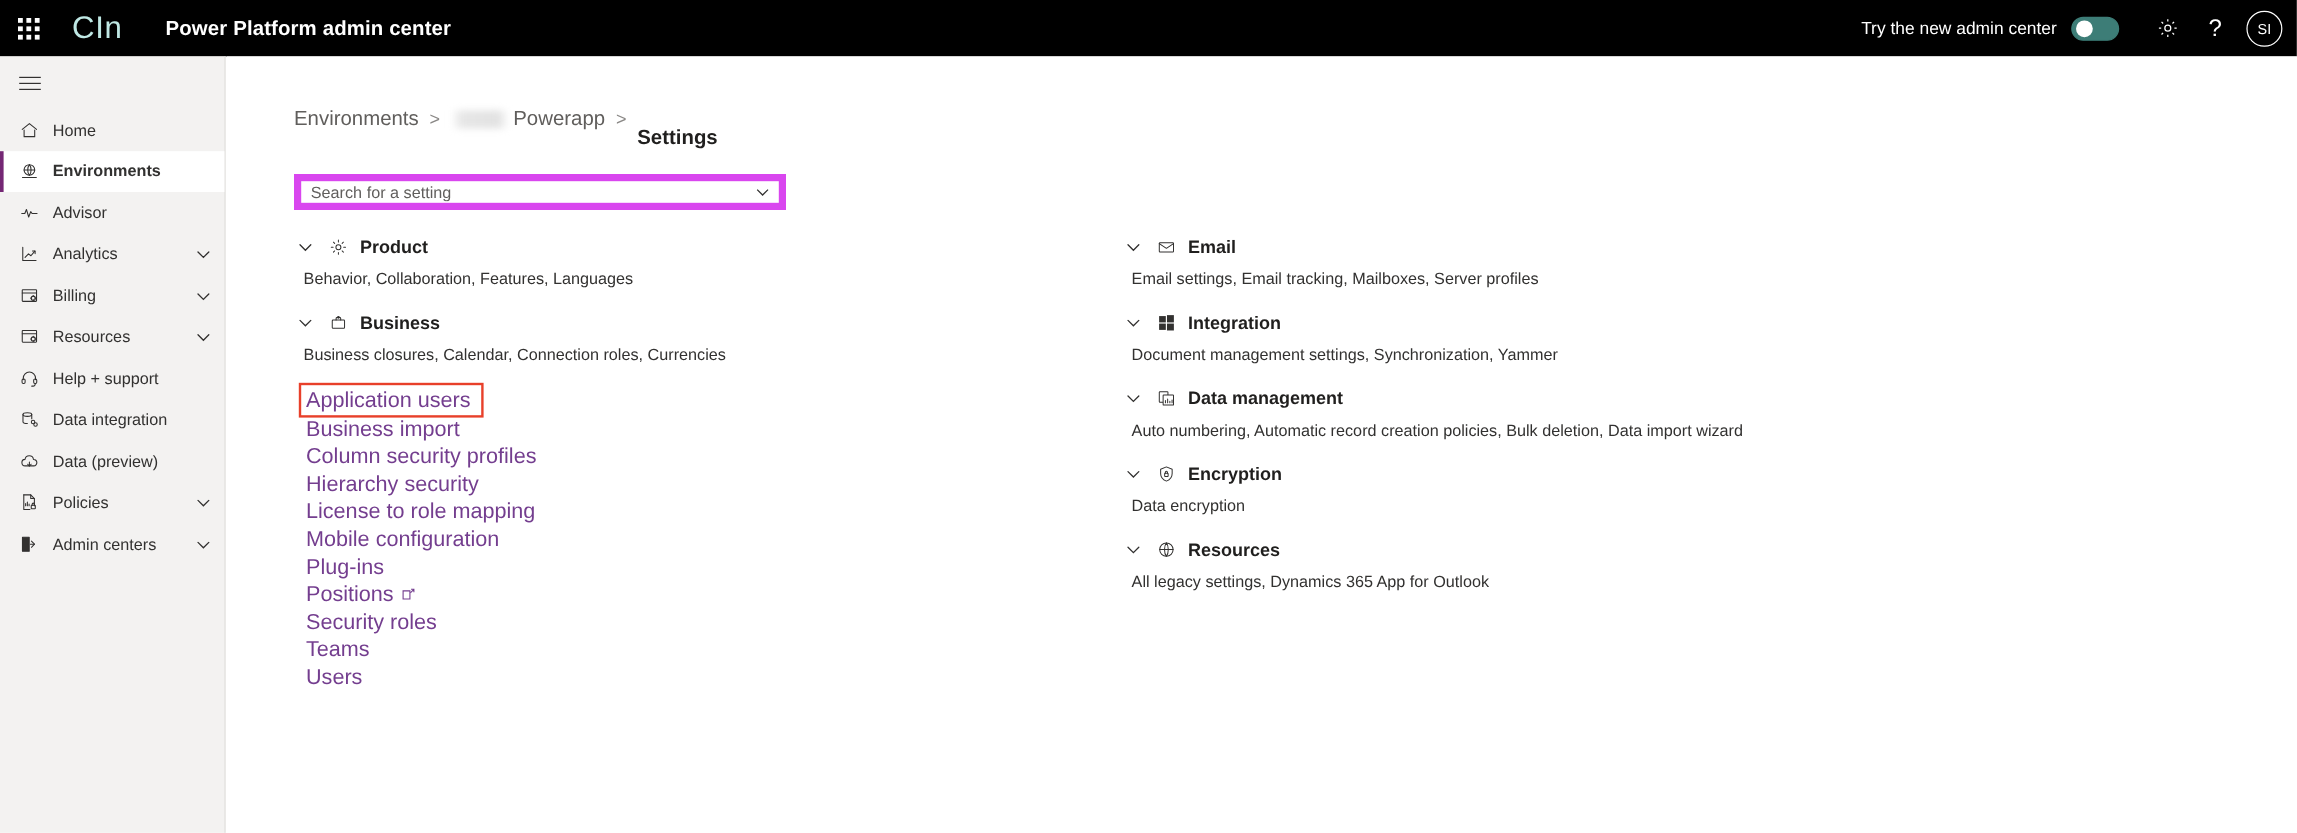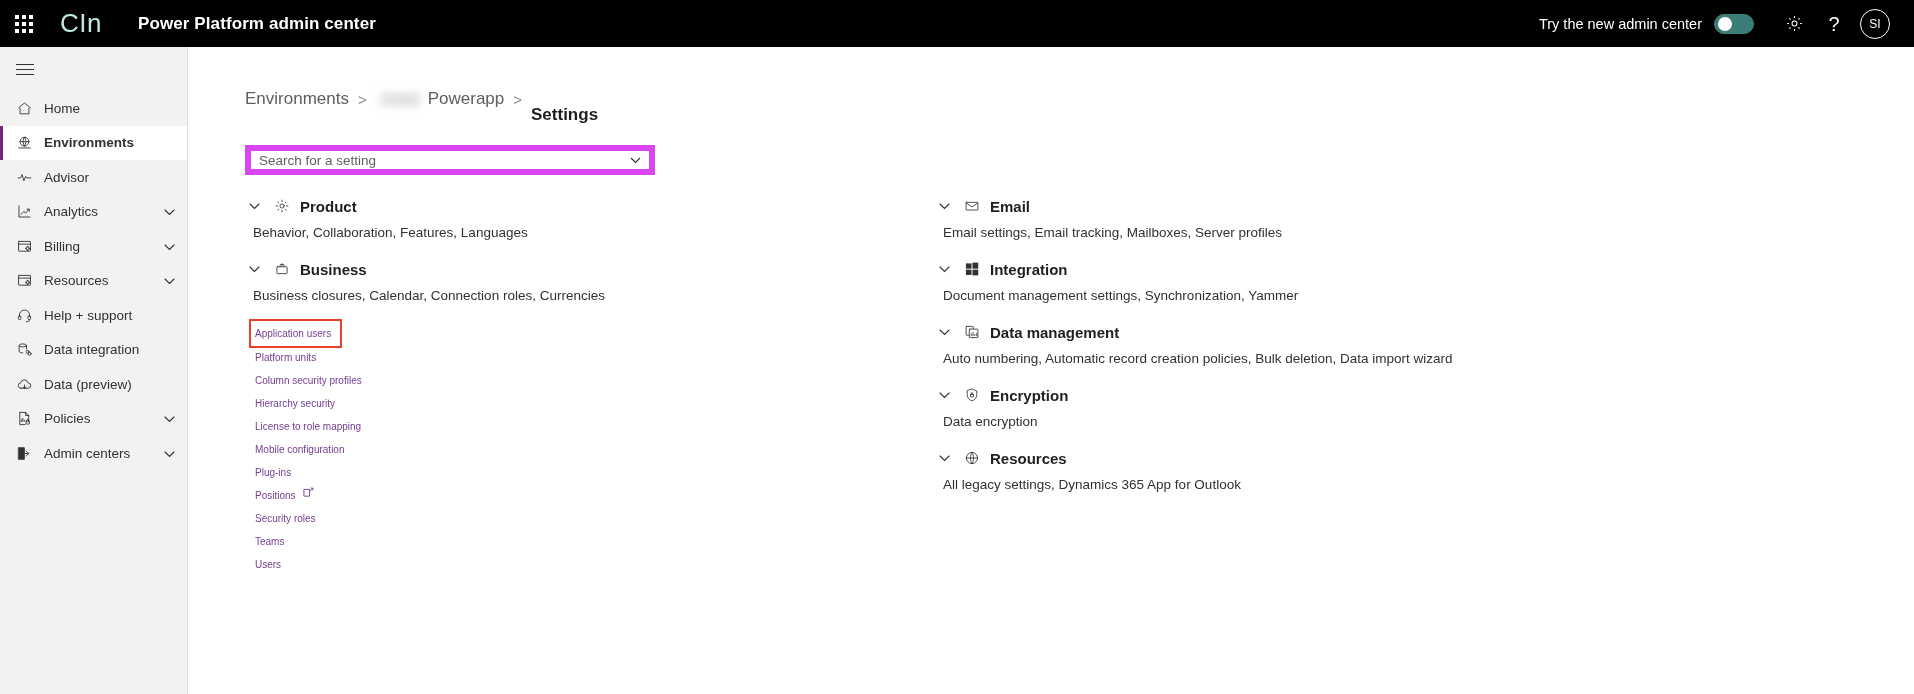--- a/index.html
+++ b/index.html
@@ -34,21 +34,21 @@
   .brand-logo {
     color: #bfe8e4; font-size: 26px; letter-spacing: .5px;
     margin-left: 12px; font-weight: 400; font-family: "Liberation Sans", sans-serif;
   }
   .brand-title {
     color: #ffffff; font-size: 17px; font-weight: 700;
     margin-left: 36px; letter-spacing: .1px;
   }
   .topbar-right {
     margin-left: auto; display: flex; align-items: center;
-    height: 47px; padding-right: 24px;
+    height: 47px; padding-right: 12px;
   }
   .try-new-label { color: #ffffff; font-size: 14.5px; margin-right: 12px; white-space: nowrap; }
   .toggle {
     width: 40px; height: 20px; border-radius: 10px;
     background: #3d7d77; position: relative; cursor: pointer; margin-right: 20px;
     border: 1px solid #3d7d77;
   }
   .toggle .knob {
     position: absolute; top: 2px; left: 3px;
     width: 14px; height: 14px; border-radius: 50%;
@@ -166,22 +166,22 @@
   .section-head .sec-icon {
     width: 18px; height: 18px; margin-right: 9px;
     display: flex; align-items: center; justify-content: center;
   }
   .section-desc {
     font-size: 13.5px; color: #323130;
     margin: 8px 0 0 8px;
   }
   .link-list { margin: 8px 0 0 8px; }
   .link-item {
-    display: inline-flex; align-items: flex-start;
-    font-size: 10px; color: #743e8f;
+    display: inline-flex; align-items: center;
+    font-size: 18px; color: #743e8f;
     cursor: pointer; padding: 3px 2px;
     line-height: 17px;
   }
   .link-row { display: block; }
   .link-item.highlighted {
     outline: 2.5px solid #e8402a;
     padding: 4px 9px 4px 4px;
     margin-left: -2px;
   }
   .ext-icon { margin-left: 7px; display: inline-flex; }
@@ -421,21 +421,21 @@
             <span>Business</span>
           </div>
           <div class="section-desc">Business closures, Calendar, Connection roles, Currencies</div>
         </div>
         <div class="section">
           <div class="link-list">
             <div class="link-row"><span class="link-item highlighted">
                 <span>Application users</span>
               </span></div>
             <div class="link-row"><span class="link-item">
-                <span>Platform units</span>
+                <span>Business import</span>
               </span></div>
             <div class="link-row"><span class="link-item">
                 <span>Column security profiles</span>
               </span></div>
             <div class="link-row"><span class="link-item">
                 <span>Hierarchy security</span>
               </span></div>
             <div class="link-row"><span class="link-item">
                 <span>License to role mapping</span>
               </span></div>

